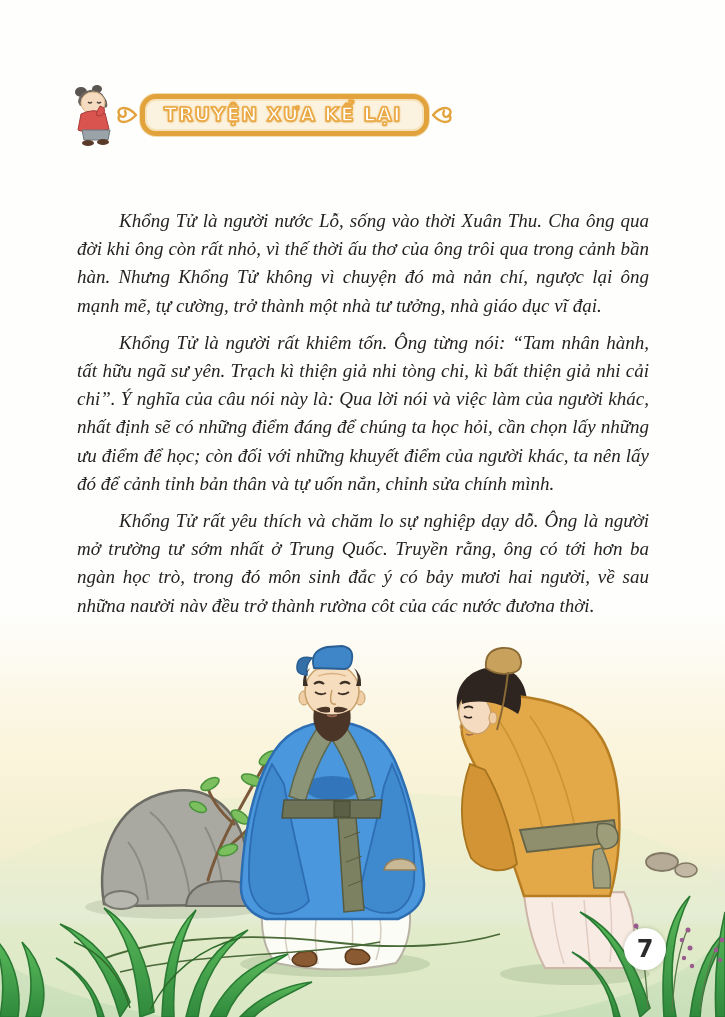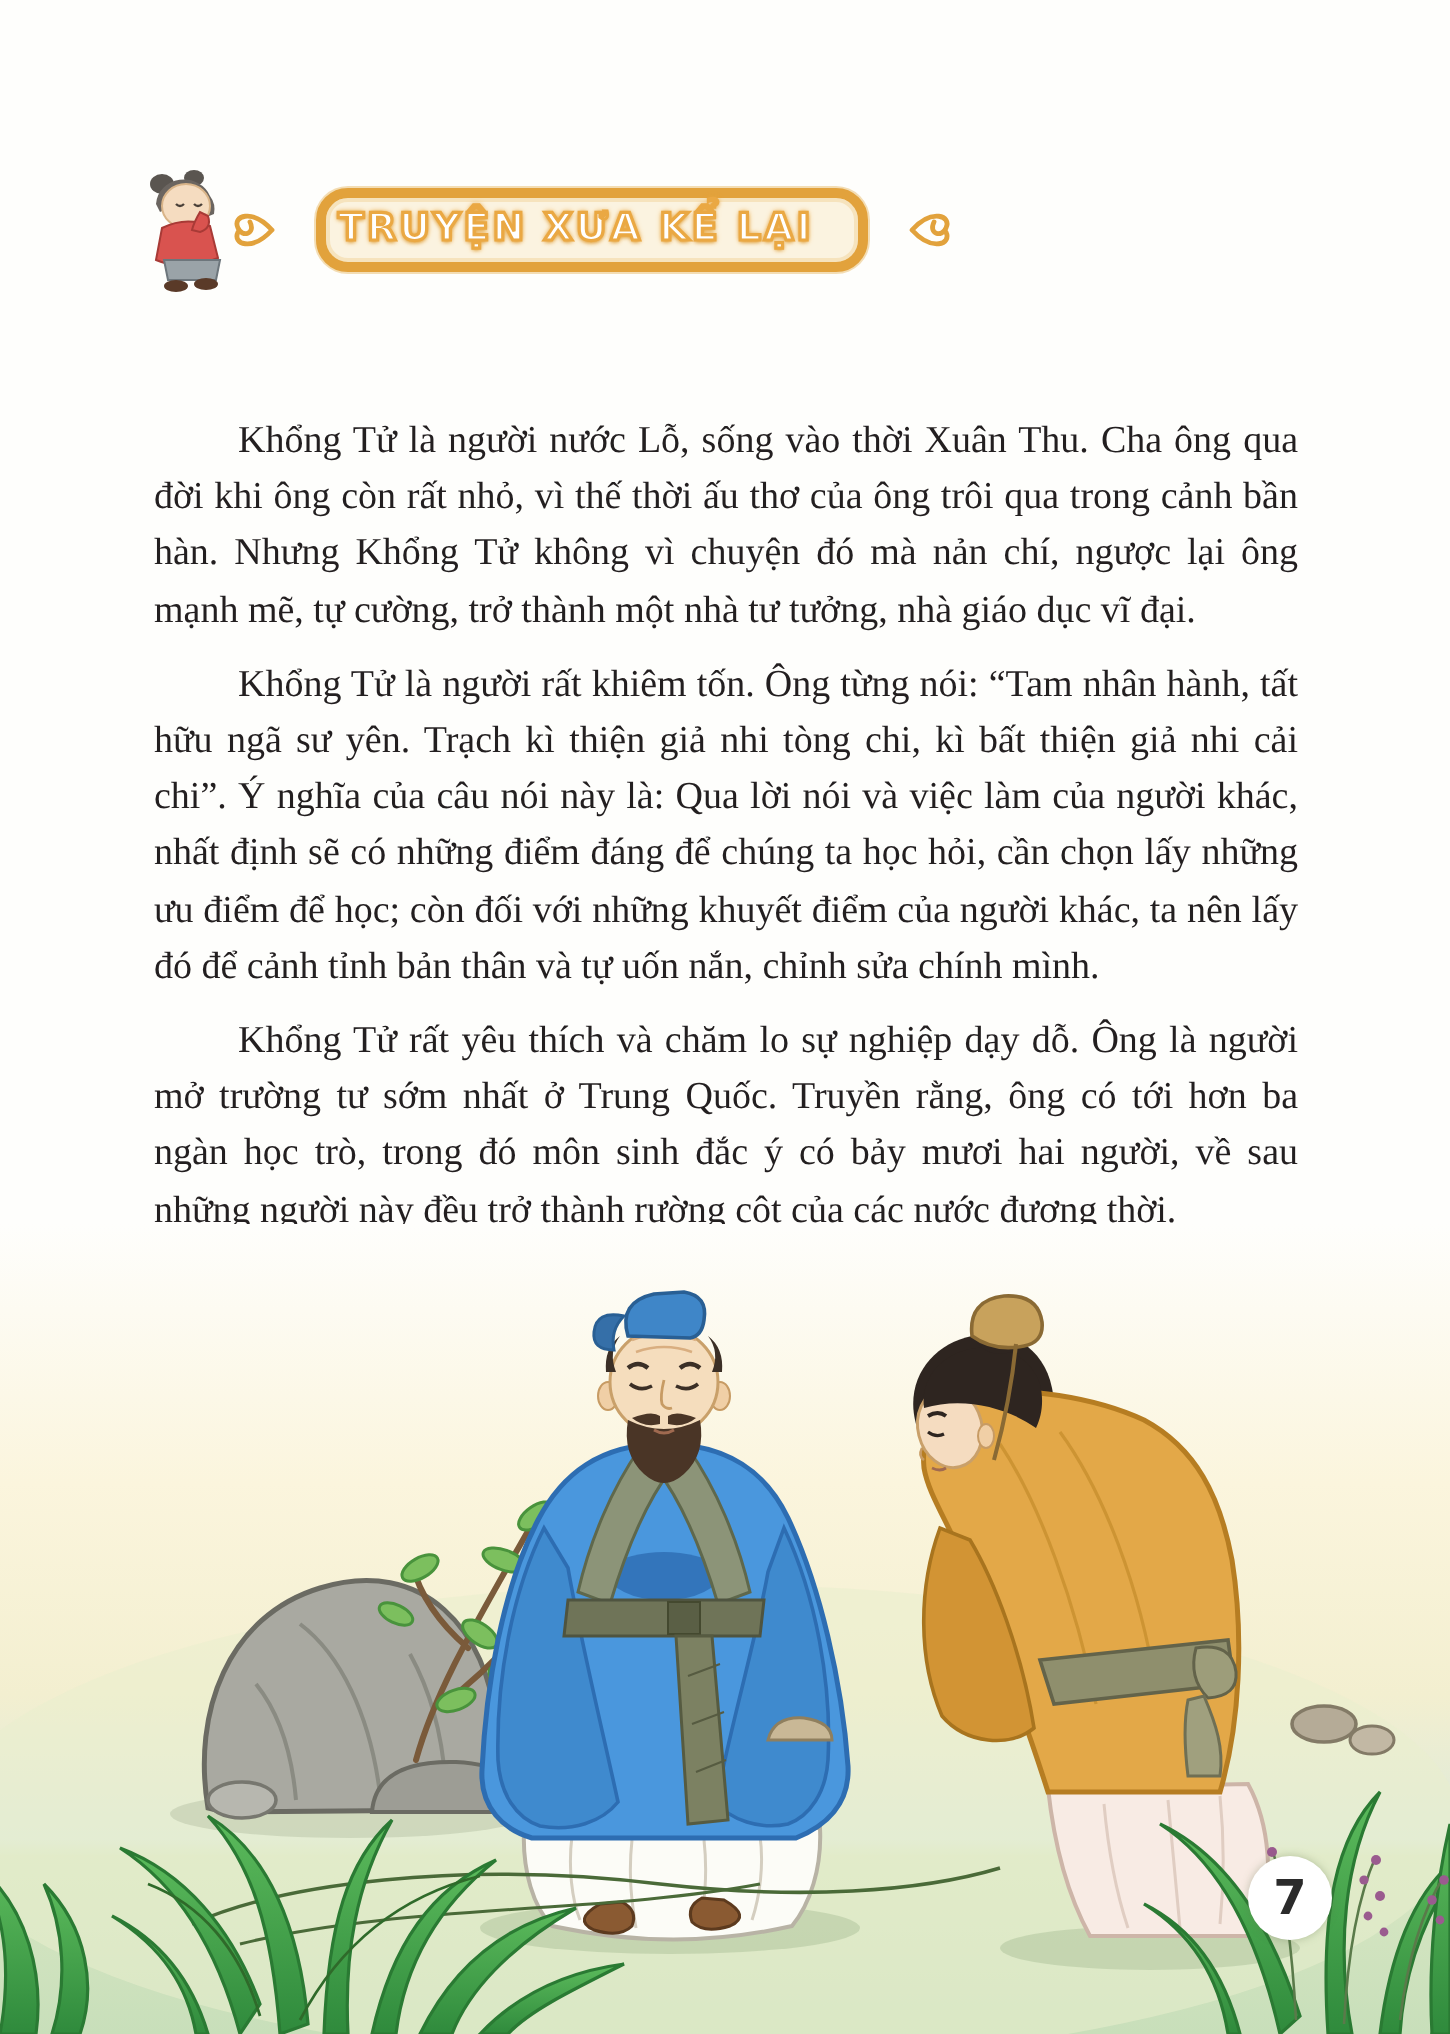--- a/index.html
+++ b/index.html
@@ -5,36 +5,36 @@
   html,body{margin:0;padding:0;}
   body{width:725px;height:1017px;background:#fefefc;overflow:hidden;
        font-family:"Liberation Serif","DejaVu Serif",serif;}
   .page{position:relative;width:725px;height:1017px;background:#fefefc;}
 
   
   .header{position:absolute;left:66px;top:82px;height:66px;display:flex;align-items:flex-start;}
   .mascot{position:absolute;left:0;top:2px;width:52px;height:64px;}
   .badge-row{position:absolute;left:48px;top:12px;display:flex;align-items:center;}
   .flourish{width:24px;height:34px;flex:0 0 auto;}
-  .badge{margin:0 20px;background:#fbf3e0;border:5px solid #e2a23c;border-radius:16px;
+  .badge{margin:0 2px;background:#fbf3e0;border:5px solid #e2a23c;border-radius:16px;
          box-shadow:inset 0 0 0 2px #f6e3bd, 0 0 0 1px #f3ddb4;
-         padding:4px 22px 6px 6px;}
+         padding:4px 22px 6px 19px;}
   .badge-label{font-family:"DejaVu Sans","Liberation Sans",sans-serif;font-weight:bold;
          font-size:19px;letter-spacing:1.5px;color:#ffffff;white-space:nowrap;
          -webkit-text-stroke:1.6px #eaa843;
          text-shadow:0 0 2px #eaa843,0 0 3px #eaa843,0 1px 2px #d89a35;}
 
   
   .story-title{position:absolute;left:0;right:0;top:156px;text-align:center;
          color:#e41e25;font-weight:bold;font-size:25px;letter-spacing:.5px;}
 
   
   .story-body{position:absolute;left:77px;top:207px;width:572px;color:#231f20;
          font-size:19px;line-height:28.2px;text-align:justify;}
-  .story-body p{margin:0 0 9px 0;text-indent:42px;}
+  .story-body p{margin:0 0 9px 0;text-indent:42px;font-style:italic;}
 
   
   .illustration{position:absolute;left:0;top:612px;width:725px;height:405px;}
 
   
   .page-number{position:absolute;left:624px;top:928px;width:42px;height:42px;border-radius:50%;
          background:#ffffff;box-shadow:0 0 4px rgba(90,110,70,.35);
          display:flex;align-items:center;justify-content:center;
          font-family:"DejaVu Sans","Liberation Sans",sans-serif;
          font-weight:bold;font-size:24px;color:#2b2b2b;}

